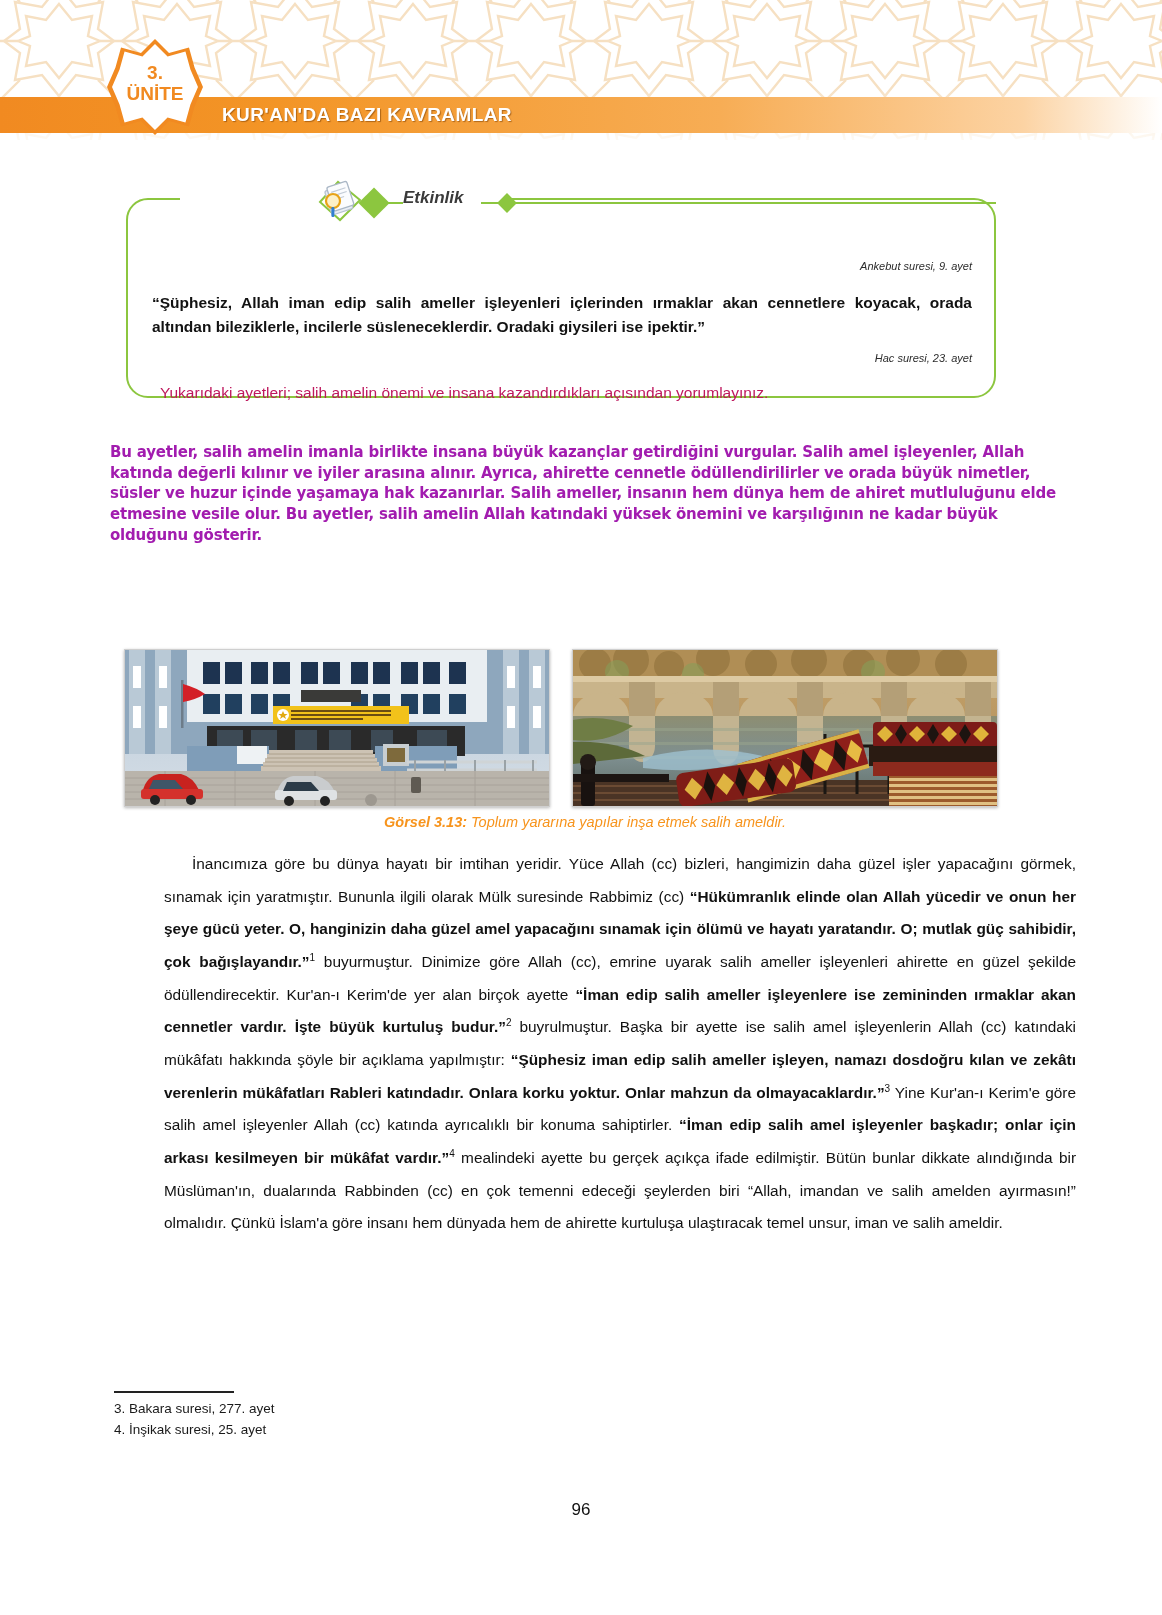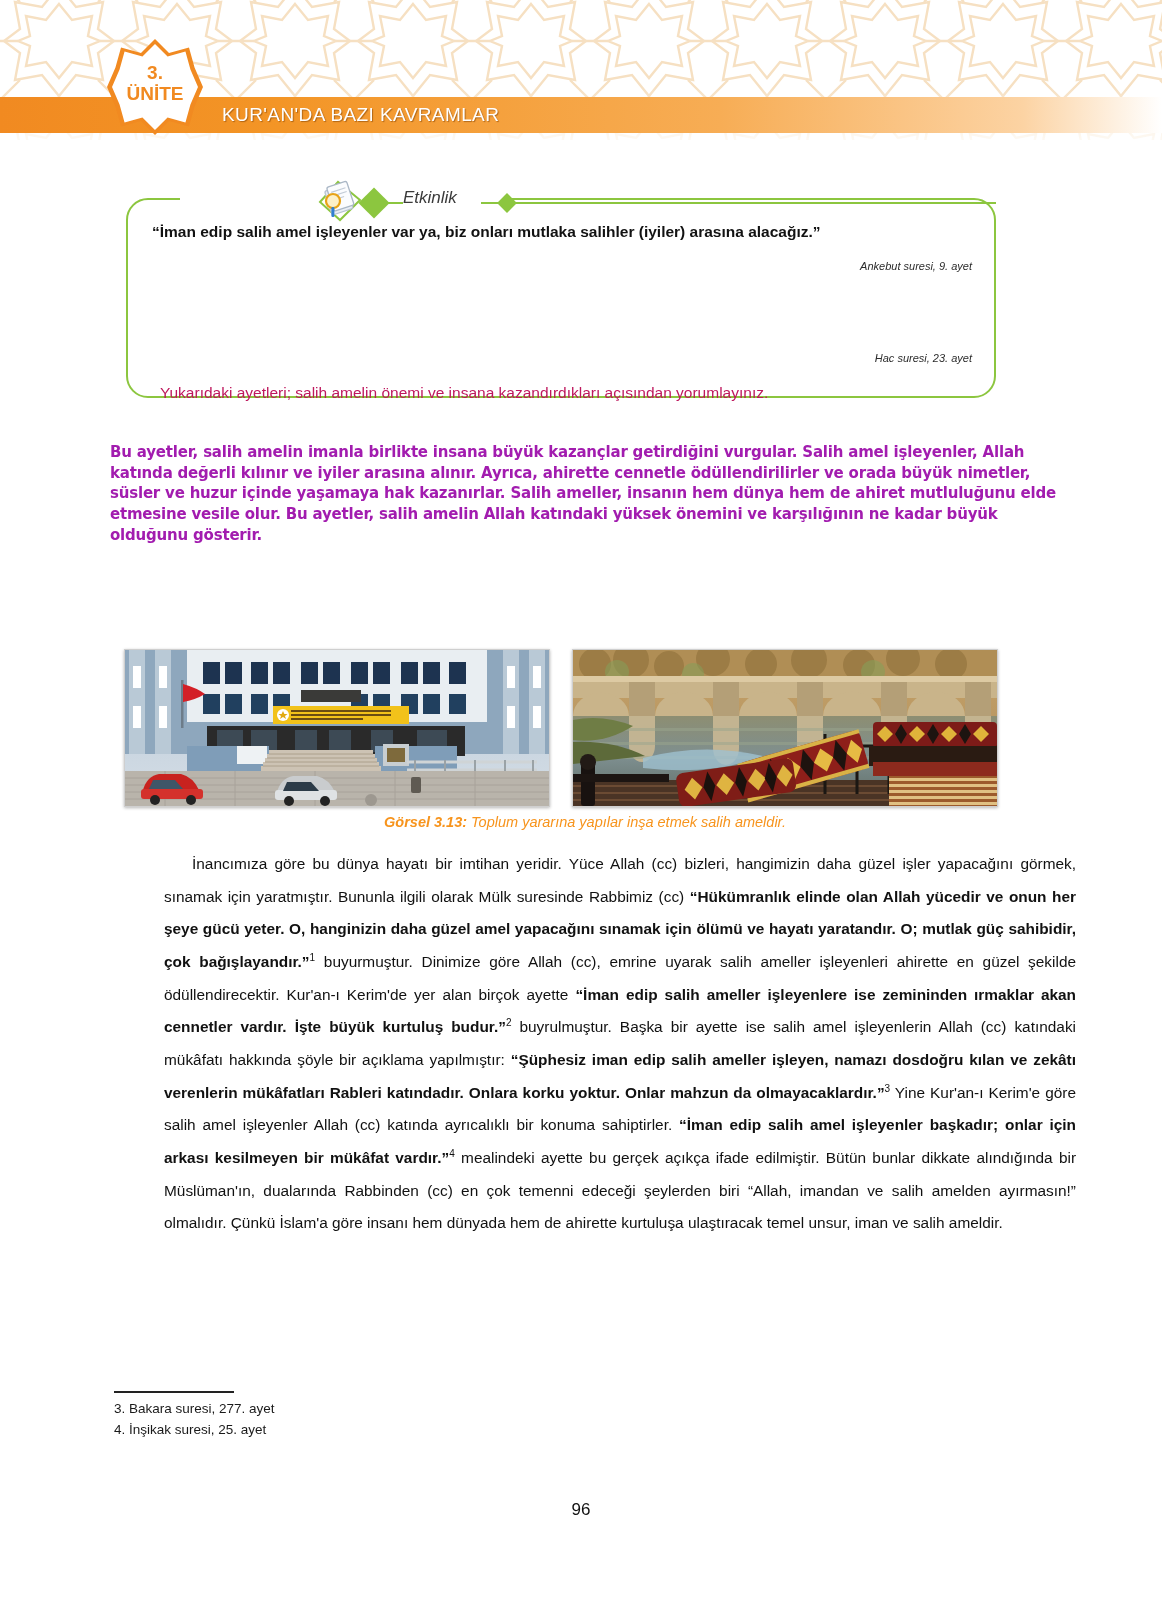--- a/index.html
+++ b/index.html
@@ -22,21 +22,21 @@
   .geo-band svg{position:absolute; left:0; top:-18px;}
 
   
   .header-bar{
     position:absolute; left:0; top:97px; width:1162px; height:36px;
     background:linear-gradient(90deg,#f18a21 0%, #f39526 24%, #f7ad55 62%, #fcd3a3 88%, #ffffff 100%);
     z-index:5;
   }
   .header-title{
     position:absolute; left:222px; top:104px;
-    font-size:19px; font-weight:normal; letter-spacing:.4px;
+    font-size:19px; font-weight:bold; letter-spacing:.4px;
     color:#ffffff; z-index:7;
     text-shadow:1px 1px 1px rgba(120,60,0,.55);
     font-family:"Liberation Sans", sans-serif;
   }
 
   
   .unit-badge{
     position:absolute; left:107px; top:39px; width:96px; height:96px; z-index:8;
   }
   .unit-badge .star-outer{
@@ -66,21 +66,21 @@
     border-radius:22px;
     background:#ffffff;
     box-sizing:border-box;
   }
   .etk-top-mask{
     position:absolute; left:54px; top:14px; width:330px; height:18px;
     background:#ffffff; z-index:3;
   }
   .etk-label{
     position:absolute; left:277px; top:12px;
-    font-size:17px; font-style:italic; font-weight:normal; color:#3a3a3a;
+    font-size:17px; font-style:italic; font-weight:bold; color:#3a3a3a;
     z-index:4;
   }
   .etk-icon{position:absolute; left:190px; top:2px; width:48px; height:46px; z-index:4;}
   .etk-diamond{
     position:absolute; width:22px; height:22px; background:#8cc63f;
     transform:rotate(45deg); z-index:4;
   }
   .etk-dia-1{left:237px; top:16px;}
   .etk-dia-2{left:374px; top:20px; width:14px; height:14px;}
   .etk-line{position:absolute; height:2px; background:#8cc63f; z-index:4;}
@@ -215,22 +215,22 @@
         <rect x="15" y="6" width="21" height="25" rx="2" fill="#fbfcfe" stroke="#aab7c6" stroke-width="1.3"></rect>
         <path d="M18 12 h15 M18 16 h15 M18 20 h11" stroke="#c3ccd7" stroke-width="1.2"></path>
       </g>
       <circle cx="17" cy="23" r="7" fill="#fdf0c8" stroke="#e8a317" stroke-width="2.2"></circle>
       <rect x="15.4" y="29" width="3" height="10" rx="1.2" fill="#2f7fd0"></rect>
     </svg>
   </div>
 
   <div class="etk-label">Etkinlik</div>
 
-  <div class="etk-verse etk-v1">“İman edip salih amel işleyenler var ya, biz onları mutlaka salihler (iyiler) arasına alacağız.”</div>
   <div class="etk-src etk-s1">Ankebut suresi, 9. ayet</div>
+  <div class="etk-verse etk-v2">“Şüphesiz, Allah iman edip salih ameller işleyenleri içlerinden ırmaklar akan cennetlere koyacak, orada altından bileziklerle, incilerle süsleneceklerdir. Oradaki giysileri ise ipektir.”</div>
   <div class="etk-src etk-s2">Hac suresi, 23. ayet</div>
   <div class="etk-task">Yukarıdaki ayetleri; salih amelin önemi ve insana kazandırdıkları açısından yorumlayınız.</div>
 </div>
 
 <div class="red-block">Bu ayetler, salih amelin imanla birlikte insana büyük kazançlar getirdiğini vurgular. Salih amel işleyenler, Allah katında değerli kılınır ve iyiler arasına alınır. Ayrıca, ahirette cennetle ödüllendirilirler ve orada büyük nimetler, süsler ve huzur içinde yaşamaya hak kazanırlar. Salih ameller, insanın hem dünya hem de ahiret mutluluğunu elde etmesine vesile olur. Bu ayetler, salih amelin Allah katındaki yüksek önemini ve karşılığının ne kadar büyük olduğunu gösterir.</div>
 
 <div class="img-row">
 
   <div class="photo photo-left">
     <svg width="424" height="156" viewBox="0 0 424 156" xmlns="http://www.w3.org/2000/svg">

